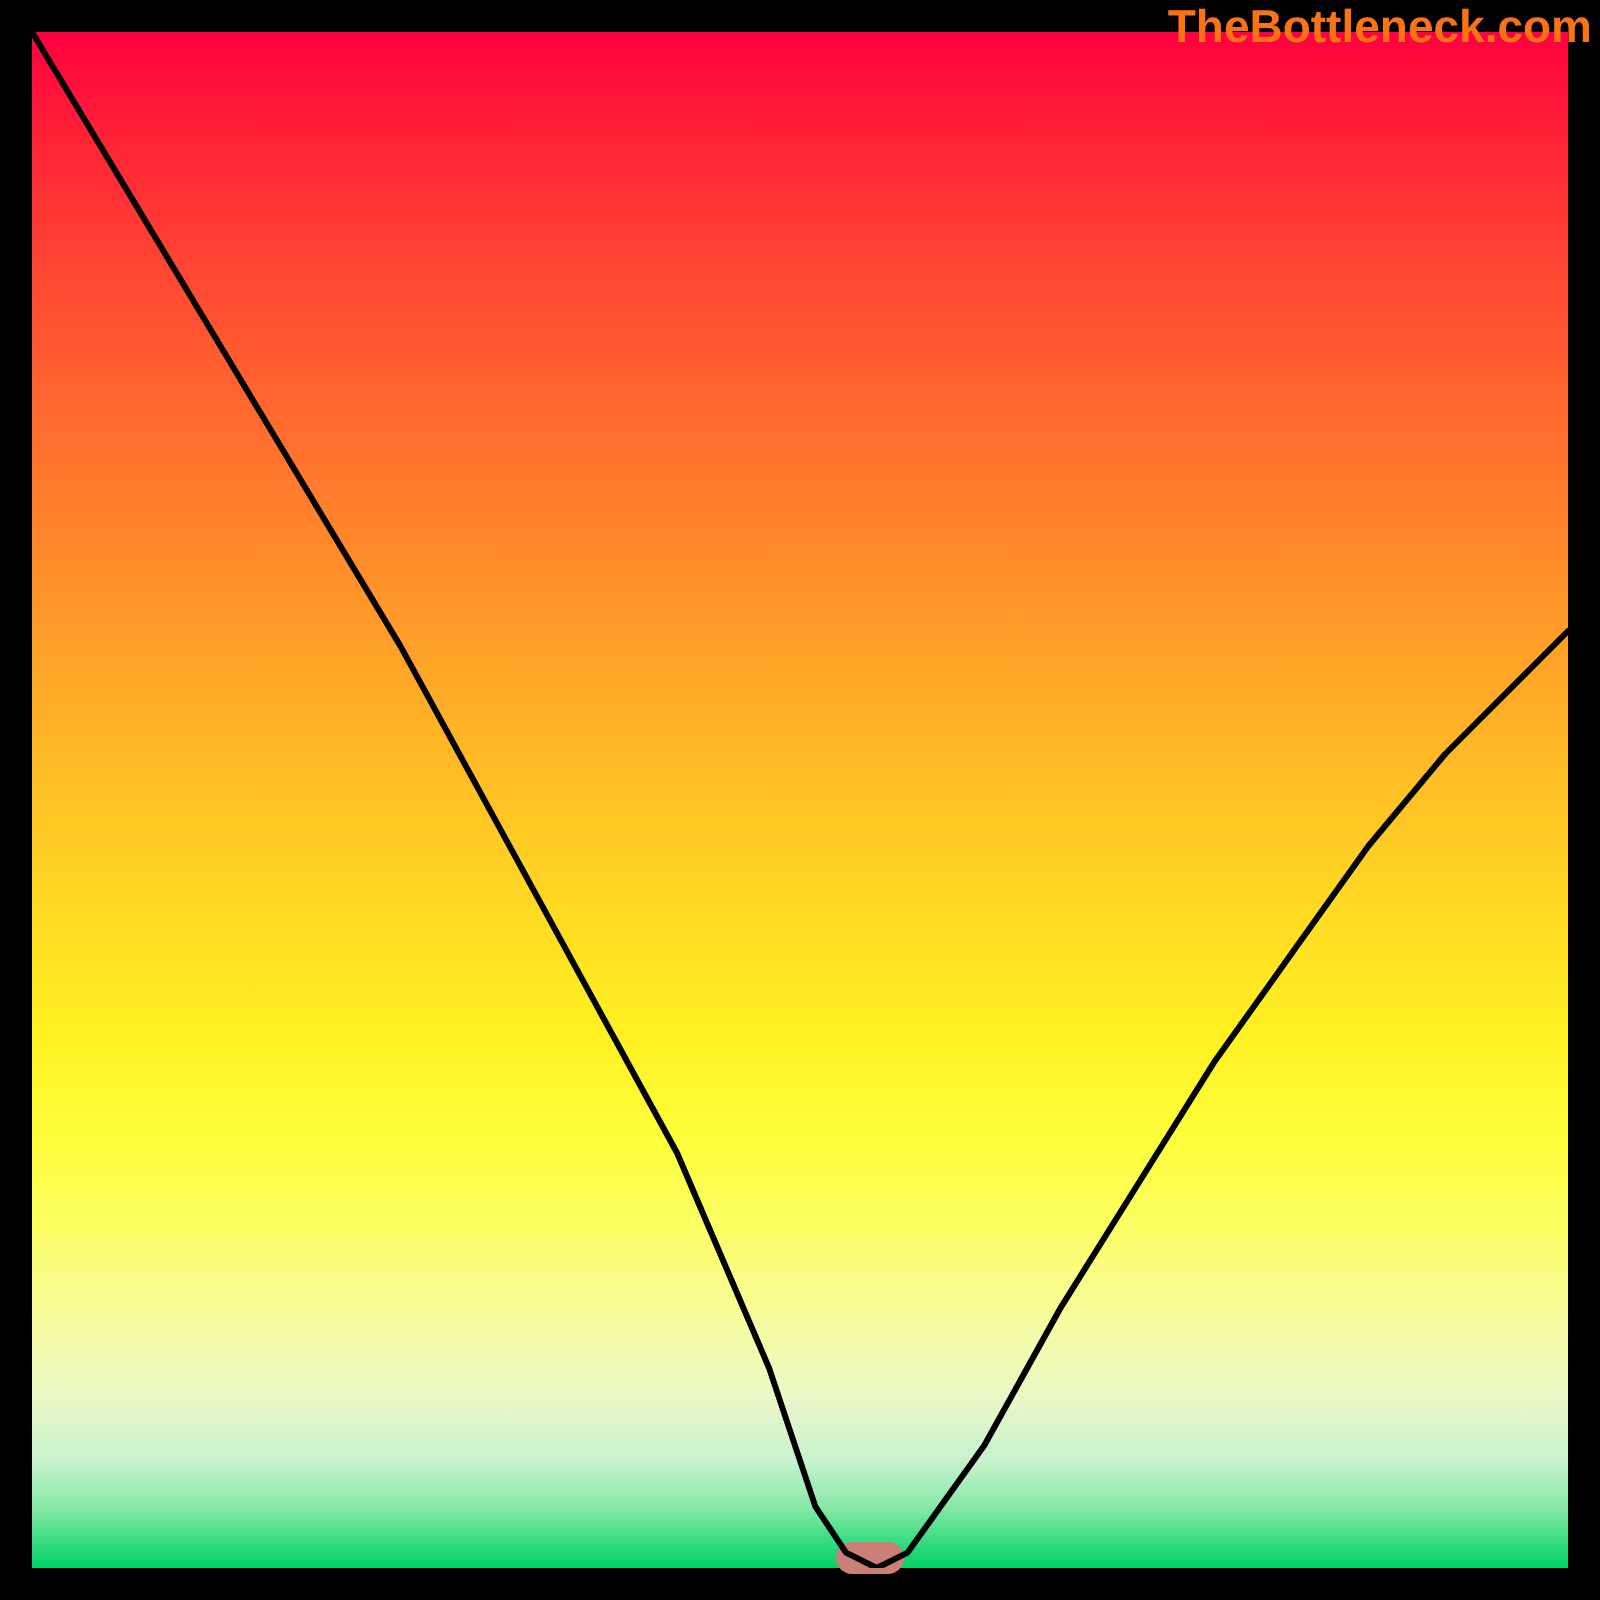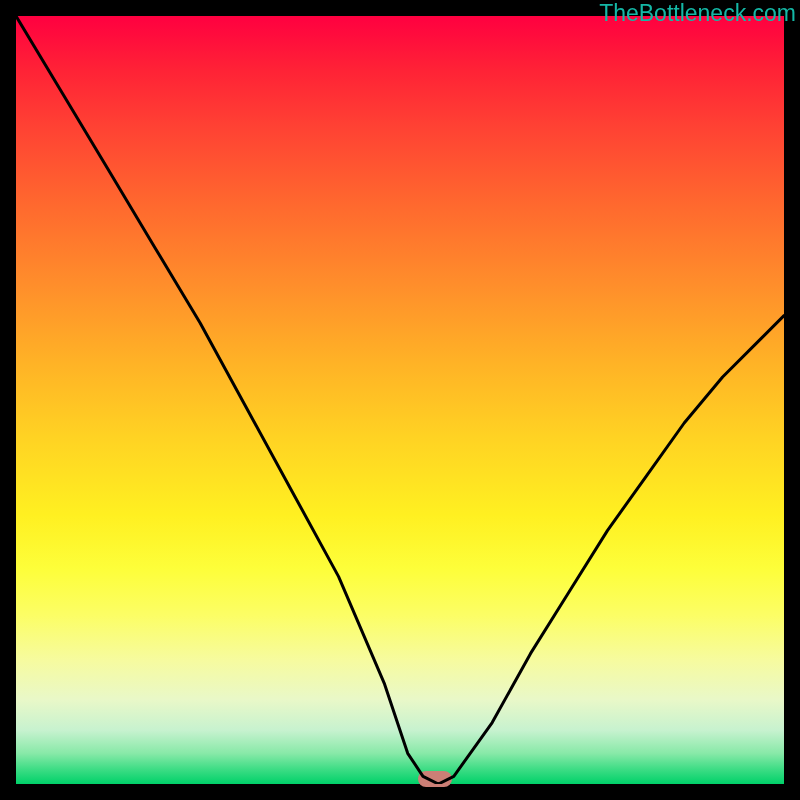--- a/index.html
+++ b/index.html
@@ -41,22 +41,22 @@
       #40dd86 98%,
       #00d169 100%
     );
   }
   .watermark {
     position: absolute;
     top: 0px;
     right: 4px;
     font-family: Arial, Helvetica, sans-serif;
     font-size: 23px;
-    font-weight: normal;
-    color: #14b8a6;
+    font-weight: bold;
+    color: #f97316;
     letter-spacing: 0px;
     z-index: 30;
   }
   .curve {
     position: absolute;
     left: 0;
     top: 0;
     width: 768px;
     height: 768px;
     z-index: 10;

